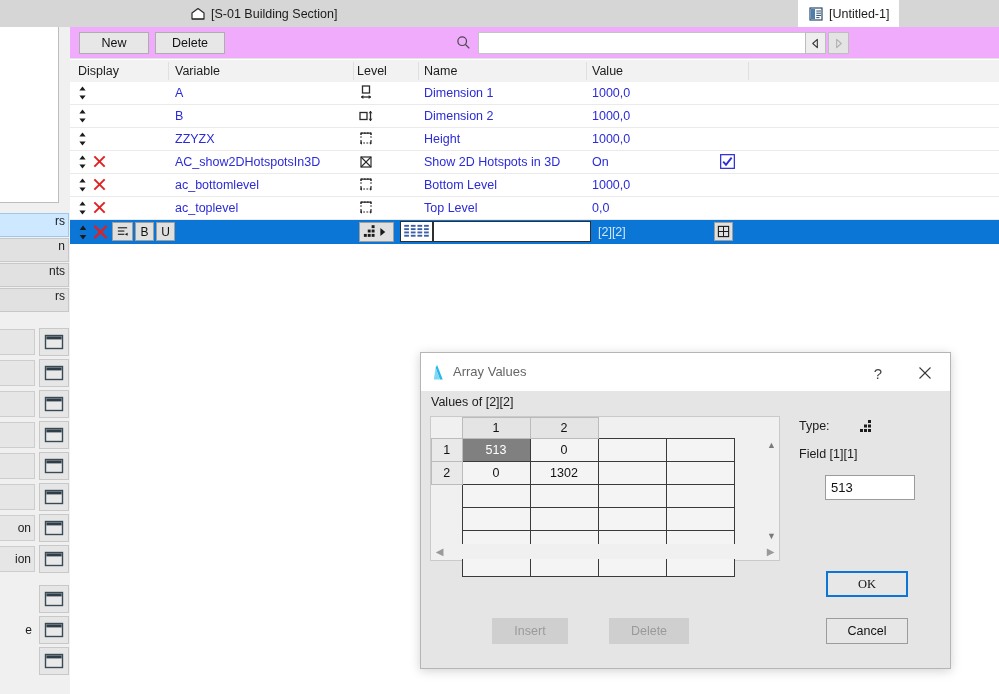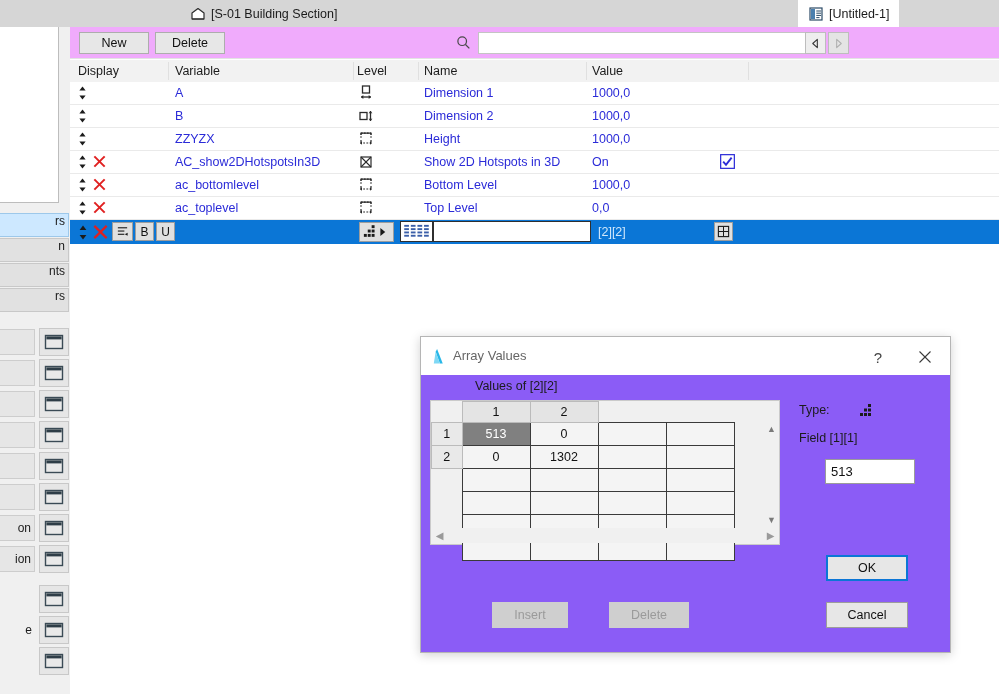--- a/index.html
+++ b/index.html
@@ -89,30 +89,30 @@
       background:#e0e0e0;border:1px solid #9d9d9d;display:flex;align-items:center;}
   .arrbox{position:absolute;left:330px;top:1px;width:33px;height:21px;box-sizing:border-box;
       background:#ffffff;border:1px solid #2f2f2f;display:flex;align-items:center;justify-content:center;}
   .valfield{position:absolute;left:363px;top:1px;width:158px;height:21px;box-sizing:border-box;
       background:#fff;border:1px solid #2f2f2f;}
   .dimslabel{position:absolute;left:528px;top:0;height:24px;line-height:24px;font-size:12.5px;color:#cfe7fb;}
   .gridbtn{position:absolute;left:644px;top:2px;width:19px;height:19px;box-sizing:border-box;
       background:#e0e0e0;border:1px solid #9d9d9d;display:flex;align-items:center;justify-content:center;}
 
   
-  .dialog{position:absolute;left:420px;top:336px;width:529px;height:315px;background:#8b5cf6;
+  .dialog{position:absolute;left:420px;top:352px;width:529px;height:315px;background:#e5e5e5;
           border:1px solid #b5b5b5;box-shadow:0 2px 10px rgba(0,0,0,.18);}
   .dlg-title{position:absolute;left:0;top:0;width:529px;height:38px;background:#ffffff;}
   .dlg-ico{position:absolute;left:9px;top:11px;width:17px;height:17px;}
   .dlg-titletext{position:absolute;left:32px;top:11px;font-size:13px;color:#666;}
   .dlg-help{position:absolute;left:444px;top:8px;width:26px;height:24px;display:flex;
       align-items:center;justify-content:center;font-size:15px;color:#444;}
   .dlg-close{position:absolute;left:491px;top:8px;width:26px;height:24px;display:flex;
       align-items:center;justify-content:center;}
-  .dlg-sub{position:absolute;left:10px;top:42px;font-size:12.5px;color:#1b1b1b;margin-left:44px;}
+  .dlg-sub{position:absolute;left:10px;top:42px;font-size:12.5px;color:#1b1b1b;}
 
   .gridwrap{position:absolute;left:9px;top:63px;width:348px;height:143px;
       background:#f0f0f0;border:1px solid #cacaca;}
   table.av{border-collapse:collapse;position:absolute;left:0;top:0;}
   table.av td{border:1px solid #3a3a3a;width:68px;height:23px;text-align:center;
       font-size:12.5px;color:#111;background:#f4f4f4;padding:0;box-sizing:border-box;}
   table.av th.colh{border:1px solid #bbb;background:#e4e4e4;width:68px;height:20px;
       font-weight:normal;font-size:12.5px;color:#111;box-sizing:border-box;padding:0;}
   table.av th.blank{border:none;background:transparent;width:30px;height:20px;padding:0;}
   table.av th.rowh{border:1px solid #bbb;background:#e9e9e9;width:30px;height:23px;
@@ -646,17 +646,17 @@
           <rect x="1" y="10" width="3" height="3" fill="#1b1b1b"></rect>
           <rect x="5" y="10" width="3" height="3" fill="#1b1b1b"></rect>
           <rect x="9" y="10" width="3" height="3" fill="#1b1b1b"></rect>
         </svg>
     </span>
     <div class="dlg-fieldlabel">Field [1][1]</div>
     <input class="dlg-fieldinput" type="text" value="513" style="">
 
     <div class="dlg-btn grey" style="left:71px;top:265px;width:76px;">Insert</div>
     <div class="dlg-btn grey" style="left:188px;top:265px;width:80px;">Delete</div>
-    <div class="dlg-btn default" style="left:405px;top:218px;width:82px;">OK</div>
+    <div class="dlg-btn default" style="left:405px;top:218px;width:82px;font-family:Liberation Serif, serif;">OK</div>
     <div class="dlg-btn norm" style="left:405px;top:265px;width:82px;">Cancel</div>
   </div>
 
 </div>
 
 </body></html>

